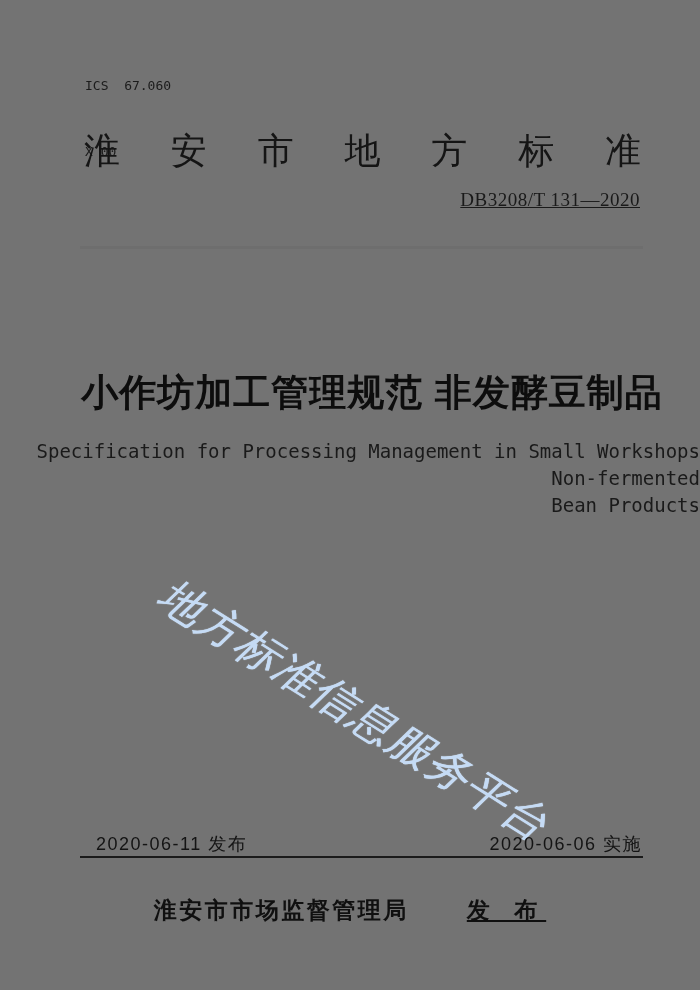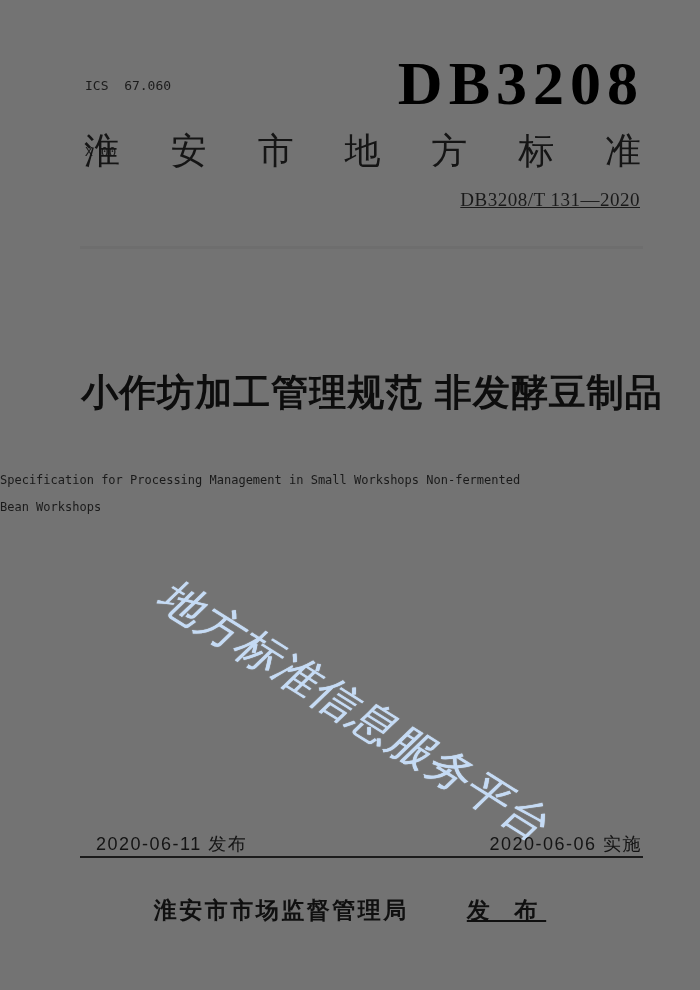--- a/index.html
+++ b/index.html
@@ -81,26 +81,25 @@
     line-height: 1.1;
     color: #0d0d0d;
     margin-left: 44px;
   }
 
   .doc-subtitle {
     position: absolute;
     left: 0;
     right: 0;
     top: 438px;
-    text-align: left;
+    text-align: right;
     font-family: "DejaVu Sans Mono", monospace;
-    font-size: 12px;
+    font-size: 19px;
     line-height: 27px;
     color: #1a1a1a;
-    margin-top: 29px;
   }
 
   .watermark {
     position: absolute;
     left: 178px;
     top: 566px;
     transform: rotate(32deg);
     transform-origin: 0 0;
     font-family: "DejaVu Serif", serif;
     font-style: italic;
@@ -153,41 +152,40 @@
 </head>
 <body>
 
 <div class="page">
 
   <div class="ics-block">
     <div>ICS  67.060</div>
     <div>X 00</div>
   </div>
 
-  <div class="db-code">DB3208</div>
 
   <div class="standard-type">
     <span>淮</span>
     <span>安</span>
     <span>市</span>
     <span>地</span>
     <span>方</span>
     <span>标</span>
     <span>准</span>
   </div>
 
   <div class="standard-number">DB3208/T 131—2020</div>
 
   <div class="rule-top"></div>
 
   <div class="doc-title">小作坊加工管理规范 非发酵豆制品</div>
 
   <div class="doc-subtitle">
     <div>Specification for Processing Management in Small Workshops Non-fermented</div>
-    <div>Bean Workshops</div>
+    <div>Bean Products</div>
   </div>
 
   <div class="watermark">地方标准信息服务平台</div>
 
   <div class="date-row">
     <span>2020-06-11 发布</span>
     <span>2020-06-06 实施</span>
   </div>
 
   <div class="rule-bottom"></div>

